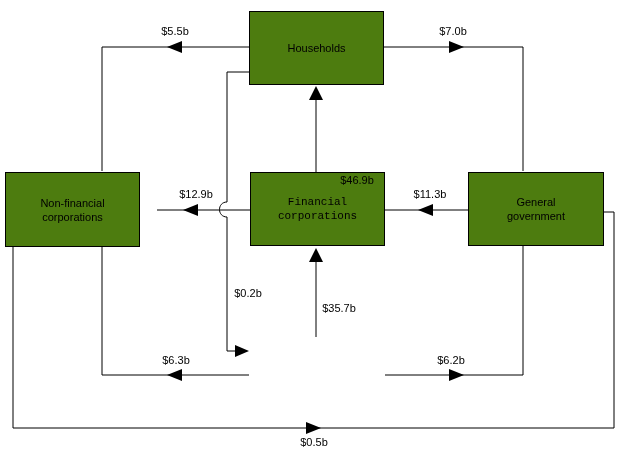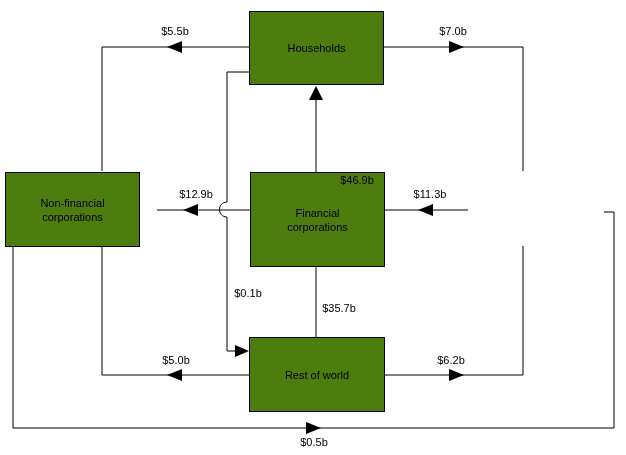--- a/index.html
+++ b/index.html
@@ -100,39 +100,40 @@
       <path d="M 22 212 L 13 212 L 13 428 L 614 428 L 614 212 L 604 212" fill="none" stroke="#000" stroke-width="1"></path>
       <polygon points="321,428 306,422 306,434" fill="#000"></polygon>
     </g>
   </svg>
 
   <div class="node" style="left:249px; top:11px; width:135px; height:74px;">Households</div>
 
   <div class="node" style="left:5px; top:172px; width:135px; height:75px;">Non-financial
 corporations</div>
 
-  <div class="node" style="left:250px; top:172px; width:135px; height:95px;">Financial
+  <div class="node" style="left:250px; top:172px; width:135px; height:74px;font-family:Liberation Mono, monospace;">Financial
 corporations</div>
 
+  <div class="node" style="left:468px; top:172px; width:136px; height:74px;">General
+government</div>
 
-  <div class="node" style="left:249px; top:337px; width:136px; height:75px;">Rest of world</div>
 
   <div class="flow-label" style="left:175px; top:31px;">$5.5b</div>
 
   <div class="flow-label" style="left:453px; top:31px;">$7.0b</div>
 
   <div class="flow-label" style="left:357px; top:132px;margin-top:48px;">$46.9b</div>
 
   <div class="flow-label" style="left:196px; top:194px;">$12.9b</div>
 
   <div class="flow-label" style="left:430px; top:194px;">$11.3b</div>
 
-  <div class="flow-label" style="left:248px; top:293px;">$0.1b</div>
+  <div class="flow-label" style="left:248px; top:293px;">$0.2b</div>
 
   <div class="flow-label" style="left:339px; top:294px;margin-top:14px;">$35.7b</div>
 
-  <div class="flow-label" style="left:176px; top:360px;">$5.0b</div>
+  <div class="flow-label" style="left:176px; top:360px;">$6.3b</div>
 
   <div class="flow-label" style="left:451px; top:360px;">$6.2b</div>
 
   <div class="flow-label" style="left:314px; top:442px;">$0.5b</div>
 
 </div>
 
 </body></html>

